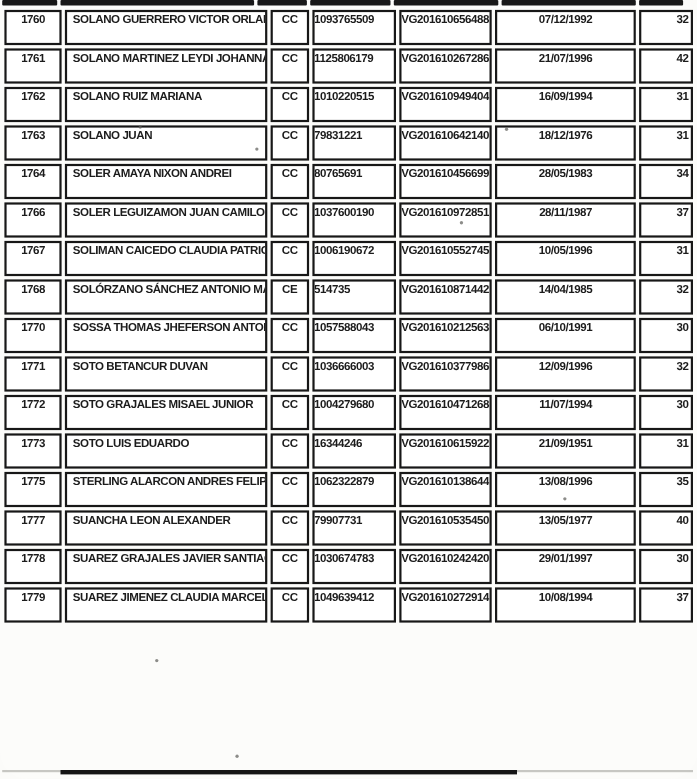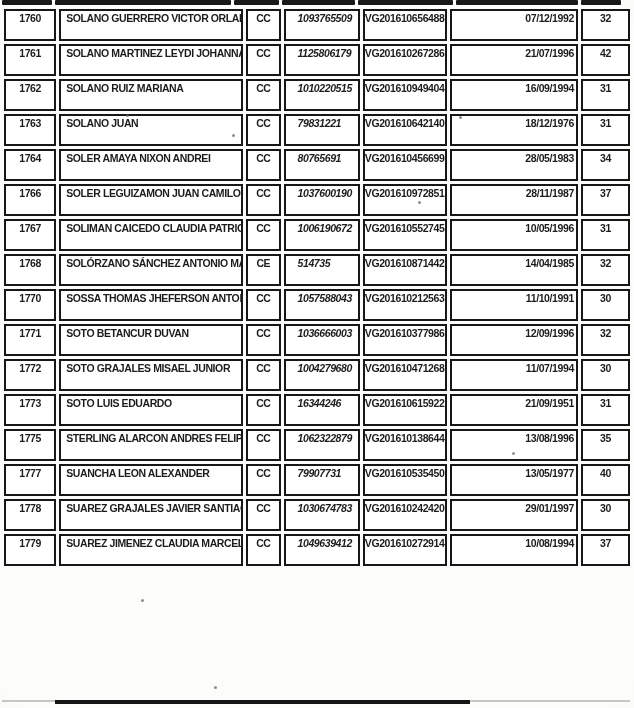--- a/index.html
+++ b/index.html
@@ -50,24 +50,24 @@
     font-size: 10.5px;
     font-weight: 700;
     letter-spacing: -0.4px;
     color: #1c1c1c;
     white-space: nowrap;
     overflow: hidden;
   }
   .c-id   { width: 50px;  text-align: center; }
   .c-name { width: 176px; text-align: left; padding-left: 5px; }
   .c-type { width: 33px;  text-align: center; }
-  .c-num  { width: 73px;  text-align: left; padding-left: 12px; font-style: italic; }
+  .c-num  { width: 73px;  text-align: left; padding-left: 0; }
   .c-code { width: 81px;  text-align: left; padding-left: 0; }
-  .c-date { width: 122px; text-align: right; }
-  .c-val  { width: 47px;  text-align: center; }
+  .c-date { width: 122px; text-align: center; }
+  .c-val  { width: 47px;  text-align: right; }
   
   .bottom-bar-main {
     position: absolute;
     left: 55px;
     bottom: 4px;
     width: 415px;
     height: 4px;
     background: #151515;
   }
   .bottom-bar-faint {
@@ -195,21 +195,21 @@
       <td class="c-val">32</td>
     </tr>
 
 
     <tr>
       <td class="c-id">1770</td>
       <td class="c-name">SOSSA THOMAS JHEFERSON ANTONIO</td>
       <td class="c-type">CC</td>
       <td class="c-num">1057588043</td>
       <td class="c-code">VG201610212563</td>
-      <td class="c-date">11/10/1991</td>
+      <td class="c-date">06/10/1991</td>
       <td class="c-val">30</td>
     </tr>
 
     <tr>
       <td class="c-id">1771</td>
       <td class="c-name">SOTO BETANCUR DUVAN</td>
       <td class="c-type">CC</td>
       <td class="c-num">1036666003</td>
       <td class="c-code">VG201610377986</td>
       <td class="c-date">12/09/1996</td>

